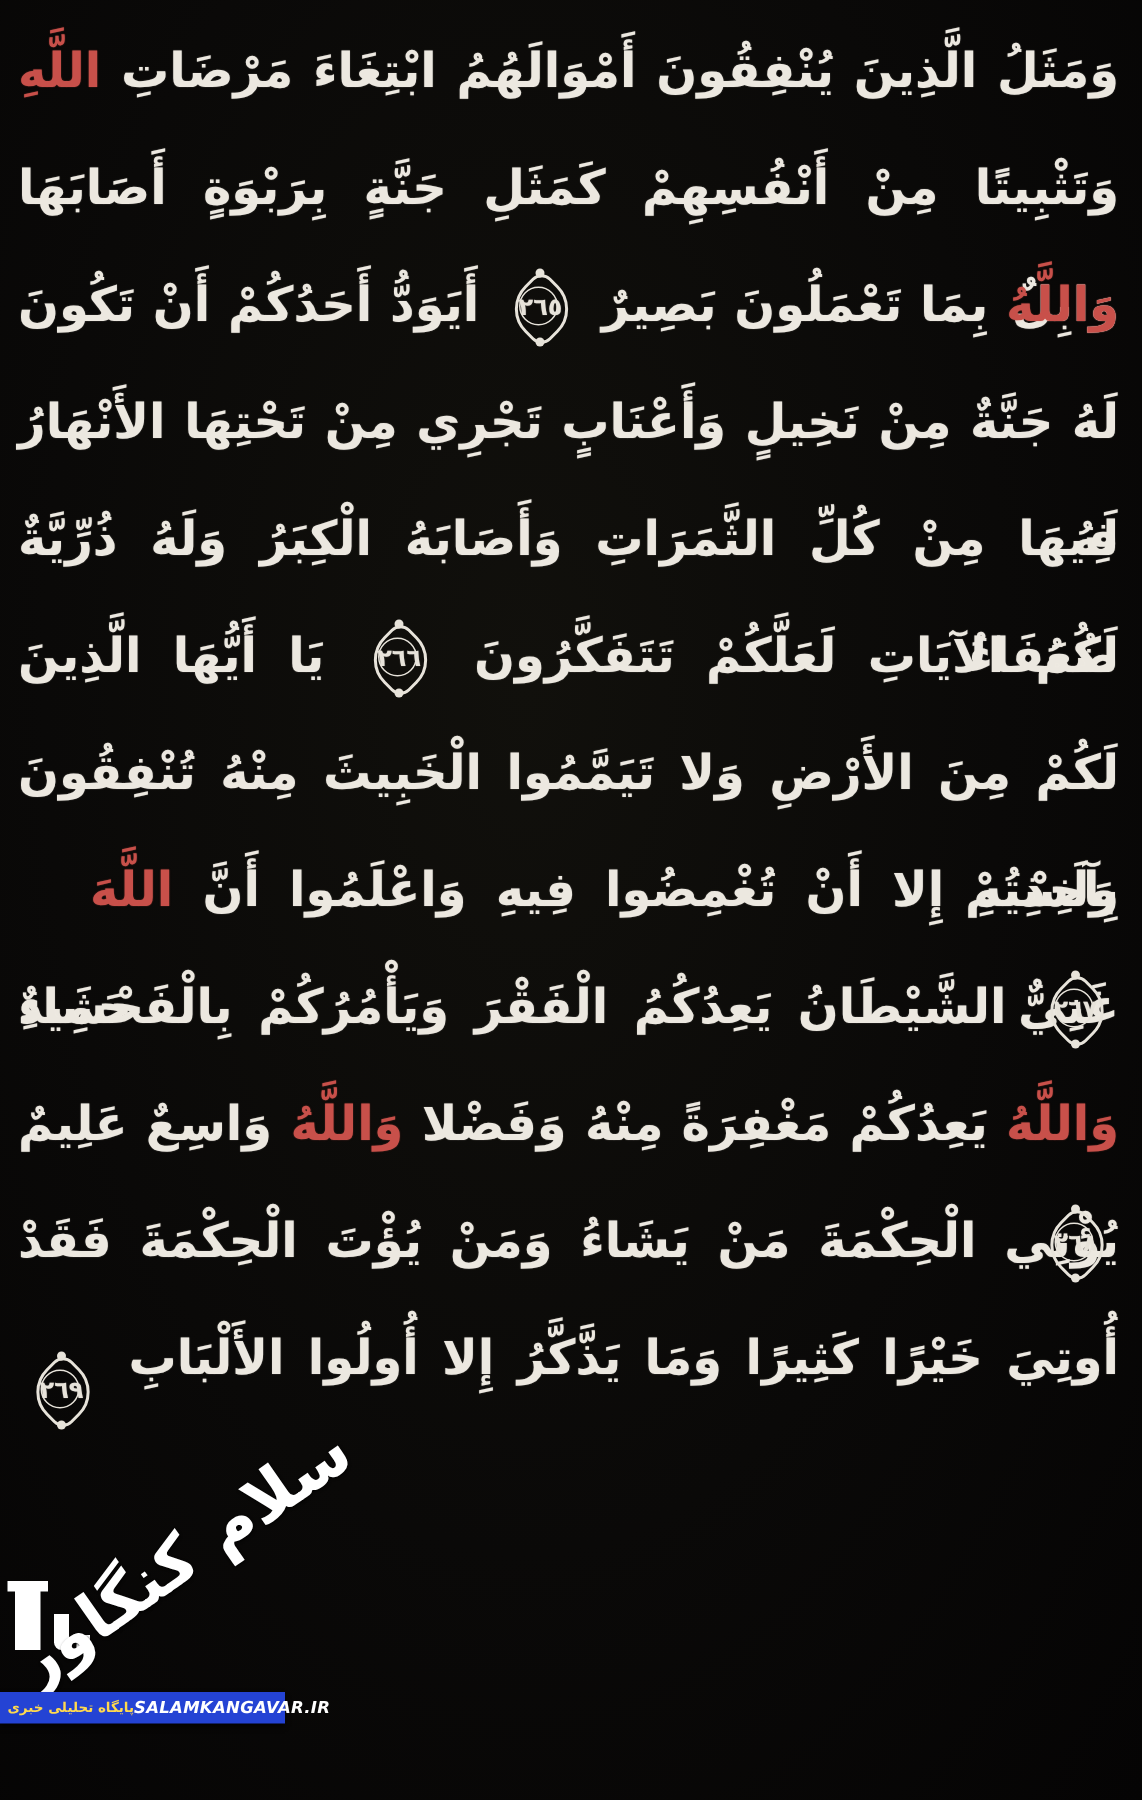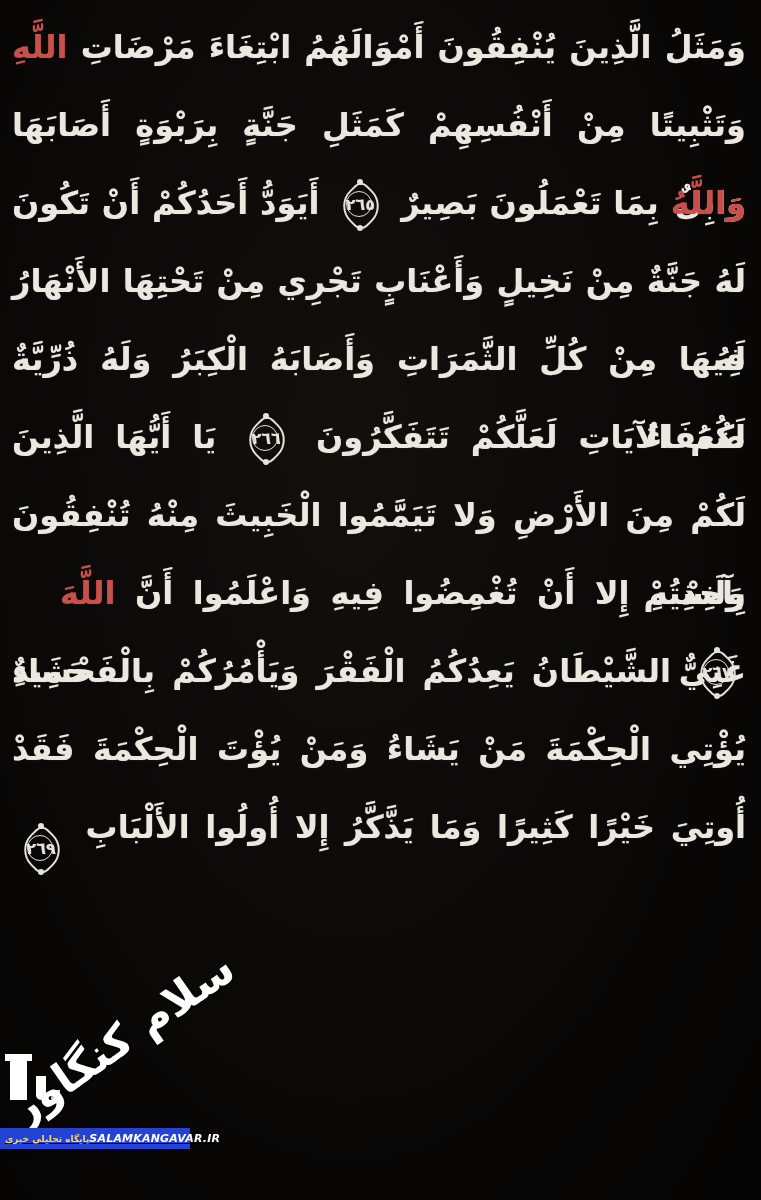--- a/index.html
+++ b/index.html
@@ -61,21 +61,20 @@
   .wm-mark{position:absolute;left:6px;top:1048px;width:96px;height:60px;z-index:4;}
   .wm-mark .b1{position:absolute;left:4px;top:6px;width:17px;height:46px;background:#fff;}
   .wm-mark .b1::before{content:"";position:absolute;left:-5px;top:0;width:27px;height:7px;background:#fff;}
   .wm-mark .b2{position:absolute;left:30px;top:28px;width:10px;height:24px;background:#fff;border-radius:0 0 5px 5px;}
   .wm-mark .b3{position:absolute;left:45px;top:42px;width:9px;height:9px;background:#fff;}
   .wm-bar{
     position:absolute;left:0;top:1128px;width:190px;height:21px;
     display:flex;align-items:center;justify-content:space-between;
     padding:0 5px;box-sizing:border-box;z-index:6;
     box-shadow:0 2px 3px rgba(0,0,0,.6);
-    text-decoration:underline;
   }
   .wm-tagline{font-size:9px;font-weight:bold;direction:rtl;white-space:nowrap;}
   .wm-site{font-size:11px;font-weight:bold;color:#ffffff;letter-spacing:.2px;white-space:nowrap;font-style:italic;}
 </style>
 </head>
 <body>
 
 <div class="page">
 
   <div class="qline">
@@ -119,20 +118,27 @@
     <span class="seg">بِآخِذِيهِ إِلا أَنْ تُغْمِضُوا فِيهِ وَاعْلَمُوا أَنَّ</span>
     <span class="seg allah" style="color: rgb(200, 80, 74); margin-left: 48px;">اللَّهَ</span>
     <span class="seg">غَنِيٌّ حَمِيدٌ</span>
   </div>
 
   <div class="qline">
     <span class="marker"><i class="m-d"></i><i class="m-c"></i><i class="m-n">٢٦٧</i></span>
     <span class="seg">الشَّيْطَانُ يَعِدُكُمُ الْفَقْرَ وَيَأْمُرُكُمْ بِالْفَحْشَاءِ</span>
   </div>
 
+  <div class="qline">
+    <span class="seg allah" style="color: rgb(200, 80, 74);">وَاللَّهُ</span>
+    <span class="seg">يَعِدُكُمْ مَغْفِرَةً مِنْهُ وَفَضْلا</span>
+    <span class="seg allah" style="color: rgb(200, 80, 74);">وَاللَّهُ</span>
+    <span class="seg">وَاسِعٌ عَلِيمٌ</span>
+    <span class="marker"><i class="m-d"></i><i class="m-c"></i><i class="m-n">٢٦٨</i></span>
+  </div>
 
   <div class="qline">
     <span class="seg">يُؤْتِي الْحِكْمَةَ مَنْ يَشَاءُ وَمَنْ يُؤْتَ الْحِكْمَةَ فَقَدْ</span>
   </div>
 
   <div class="qline">
     <span class="seg">أُوتِيَ خَيْرًا كَثِيرًا وَمَا يَذَّكَّرُ إِلا أُولُوا الأَلْبَابِ</span>
     <span class="marker cut"><i class="m-d"></i><i class="m-c"></i><i class="m-n">٢٦٩</i></span>
   </div>
 

